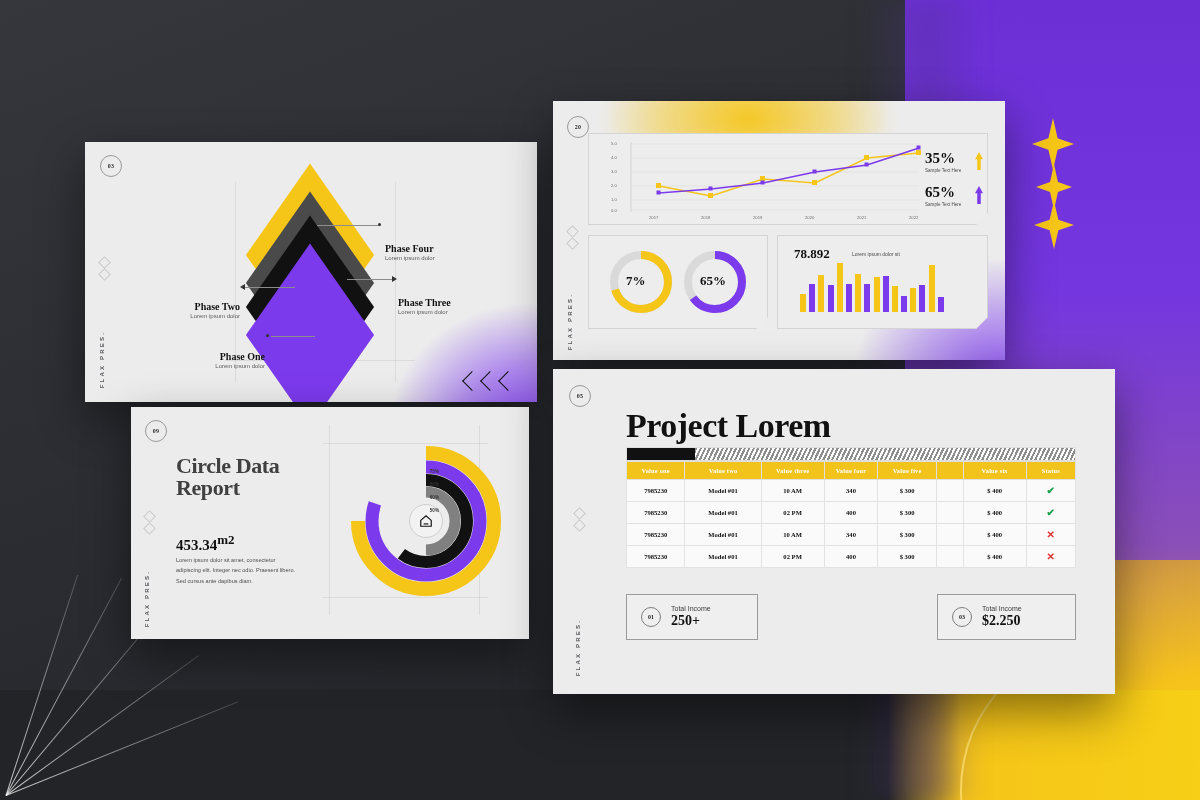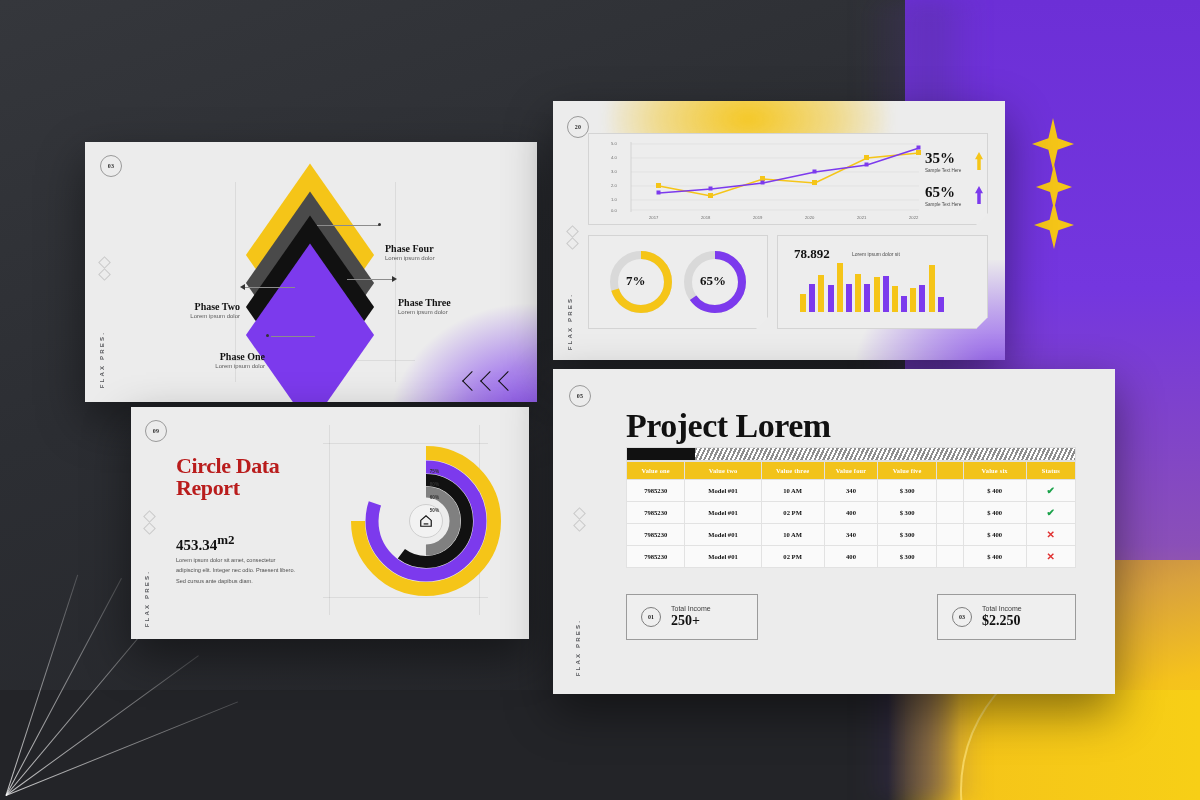--- a/index.html
+++ b/index.html
@@ -98,21 +98,21 @@
   .arrowhead { position:absolute; width:0; height:0;
     border-top:3px solid transparent; border-bottom:3px solid transparent; }
   .chev-row { position:absolute; right:22px; bottom:14px; display:flex; gap:4px; }
   .chev { width:14px; height:14px; border-left:1.6px solid #111; border-bottom:1.6px solid #111;
           transform:rotate(45deg); }
   .gridline { position:absolute; background:rgba(0,0,0,.07); }
 
   
   #slide-circle { left:131px; top:407px; width:398px; height:232px; }
   .cd-title { position:absolute; left:45px; top:48px; font-size:22px; line-height:1.02;
-              font-weight:700; color:#b91c1c; letter-spacing:-.4px; }
+              font-weight:700; color:#404040; letter-spacing:-.4px; }
   .cd-num { position:absolute; left:45px; top:125px; font-size:15px; font-weight:700; color:#111; }
   .cd-num sup { font-size:13px; }
   .cd-body { position:absolute; left:45px; top:148px; width:120px; font-size:5.6px;
              line-height:1.85; color:#4e4e4e; }
   .radial { position:absolute; right:18px; top:22px; width:170px; height:180px; }
   .rlabels { position:absolute; left:82px; top:40px; }
   .rlabels div { font-size:4.6px; color:#333; height:13px; text-align:right; width:16px; font-weight:700; }
   .home-badge { position:absolute; width:34px; height:34px; border-radius:50%;
     background:#f2f2f2; border:1px solid #cfcfcf; display:flex; align-items:center; justify-content:center; }
 

